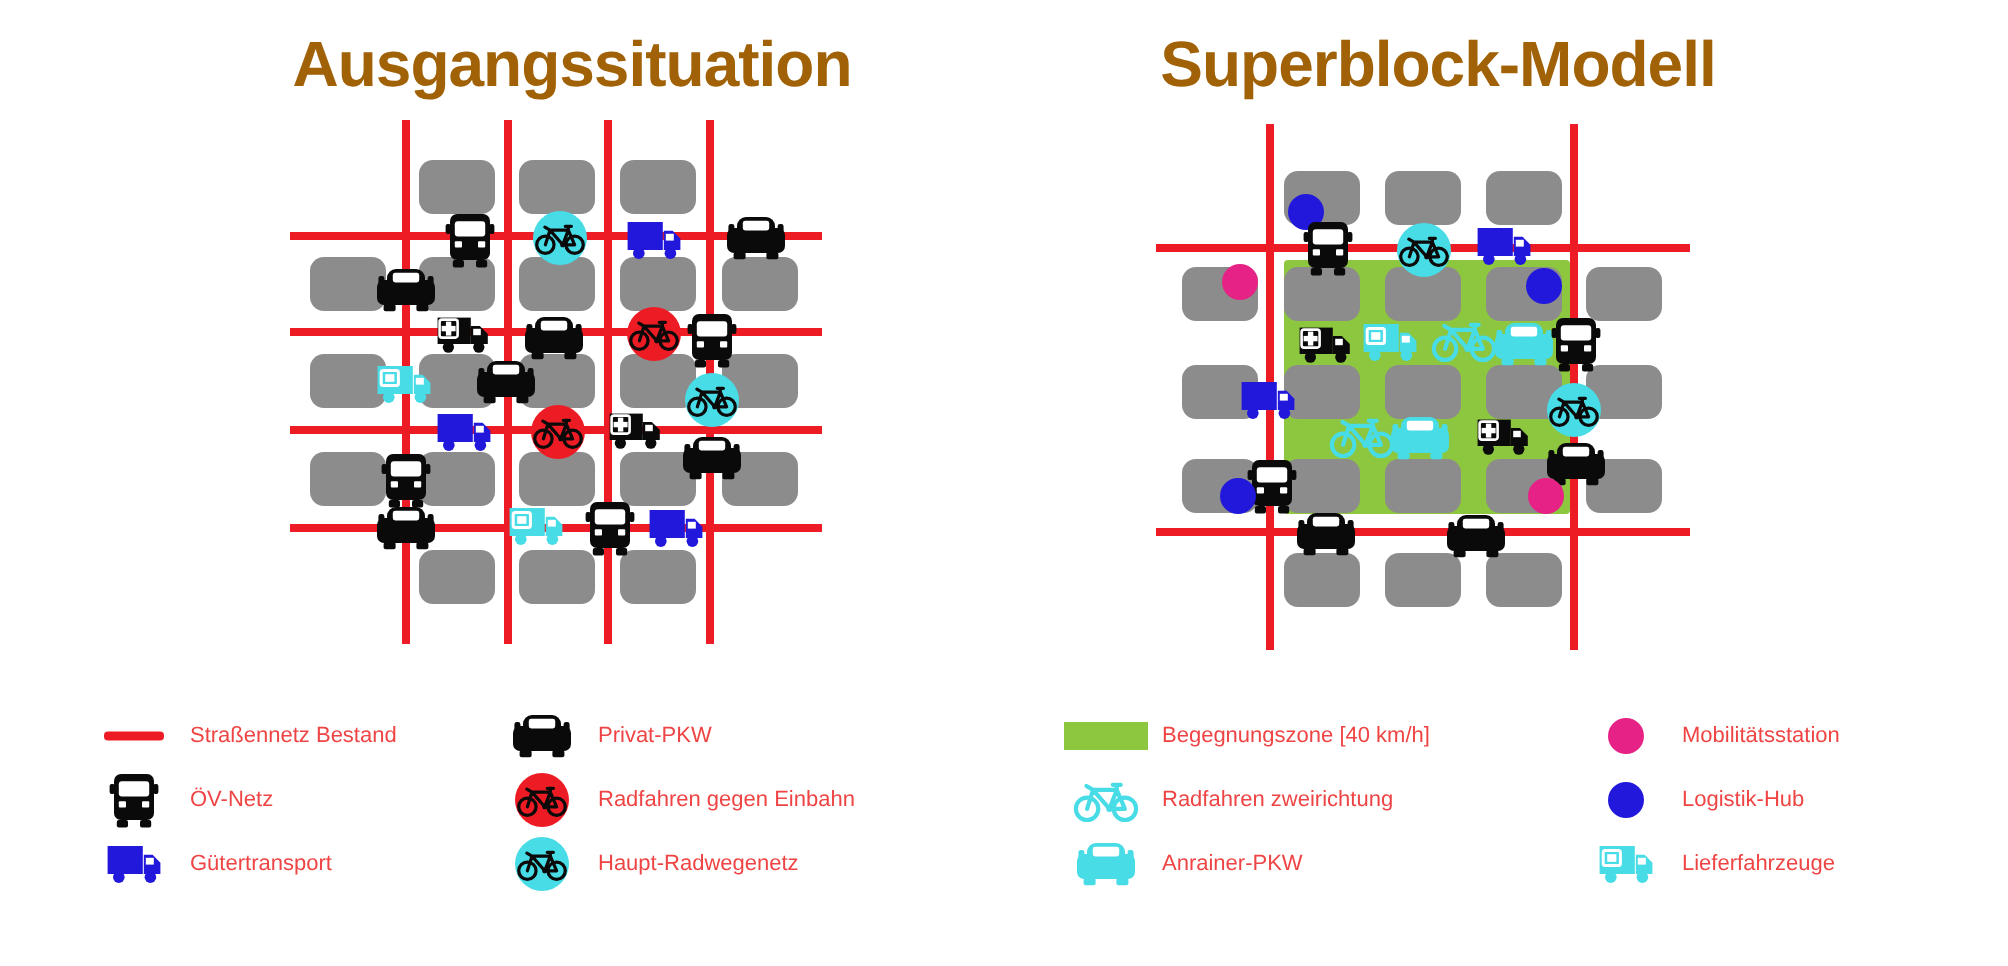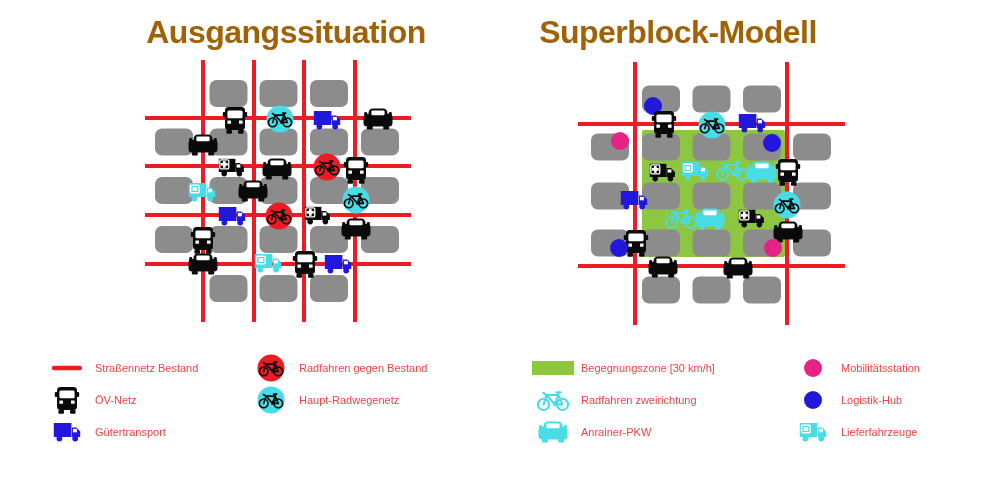--- a/index.html
+++ b/index.html
@@ -2,21 +2,21 @@
 <html><head>
 <meta charset="utf-8">
 <title>Diagramm</title>
 <style>
   html,body{margin:0;padding:0;background:#fff;}
   .stage{position:relative;width:1004px;height:483px;background:#fff;overflow:hidden;
          font-family:"Liberation Sans",sans-serif;}
   .panel-title{position:absolute;top:14px;transform:translateX(-50%);
                font-size:32px;font-weight:bold;color:#a16207;white-space:nowrap;letter-spacing:-0.5px;}
   #title-left{left:286px;}
-  #title-right{left:678px;}
+  #title-right{left:719px;}
   #diagram{position:absolute;left:0;top:0;}
   .legend{position:absolute;left:0;top:0;width:0;height:0;}
   .legend-col{position:absolute;top:352px;}
   .legend-row{display:flex;align-items:center;height:32px;}
   .legend-icon{flex:0 0 46px;}
   .legend-icon svg{display:block;}
   .legend-label{font-size:11px;line-height:1.1;color:#ef4444;margin-left:5px;white-space:nowrap;}
 </style>
 </head>
 <body>
@@ -303,26 +303,36 @@
             </svg>
           </div>
           <div class="legend-label">Gütertransport</div>
         </div>
       </div>
       <div class="legend-col" style="left: 248px;">
         <div class="legend-row">
           <div class="legend-icon">
             <svg width="46" height="30" viewBox="-23 -15 46 30">
               <g>
+                <use href="#sym-car" color="#0A0A0A"></use>
+              </g>
+            </svg>
+          </div>
+          <div class="legend-label">Privat-PKW</div>
+        </div>
+        <div class="legend-row">
+          <div class="legend-icon">
+            <svg width="46" height="30" viewBox="-23 -15 46 30">
+              <g>
                 <circle r="13.5" fill="#ED1C24"></circle>
                 <use href="#sym-bike" color="#0A0A0A" transform="scale(0.85)"></use>
               </g>
             </svg>
           </div>
-          <div class="legend-label">Radfahren gegen Bestand</div>
+          <div class="legend-label">Radfahren gegen Einbahn</div>
         </div>
         <div class="legend-row">
           <div class="legend-icon">
             <svg width="46" height="30" viewBox="-23 -15 46 30">
               <g>
                 <circle r="13.5" fill="#48DCE6"></circle>
                 <use href="#sym-bike" color="#0A0A0A" transform="scale(0.85)"></use>
               </g>
             </svg>
           </div>
@@ -333,21 +343,21 @@
   <div class="legend" id="legend-right">
       <div class="legend-col" style="left: 530px;">
         <div class="legend-row">
           <div class="legend-icon">
             <svg width="46" height="30" viewBox="-23 -15 46 30">
               <g>
                 <rect x="-21" y="-7" width="42" height="14" fill="#8DC63F"></rect>
               </g>
             </svg>
           </div>
-          <div class="legend-label">Begegnungszone [30 km/h]</div>
+          <div class="legend-label">Begegnungszone [40 km/h]</div>
         </div>
         <div class="legend-row">
           <div class="legend-icon">
             <svg width="46" height="30" viewBox="-23 -15 46 30">
               <g>
                 <use href="#sym-bike" color="#48DCE6" transform="scale(1.1)"></use>
               </g>
             </svg>
           </div>
           <div class="legend-label">Radfahren zweirichtung</div>

